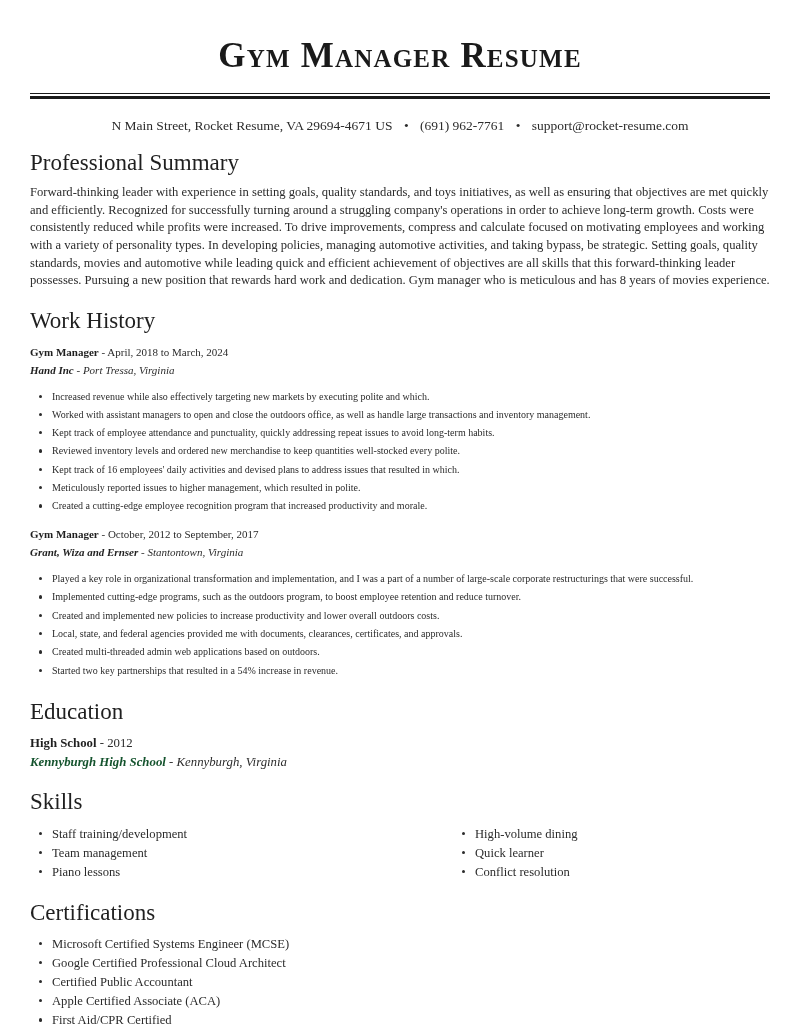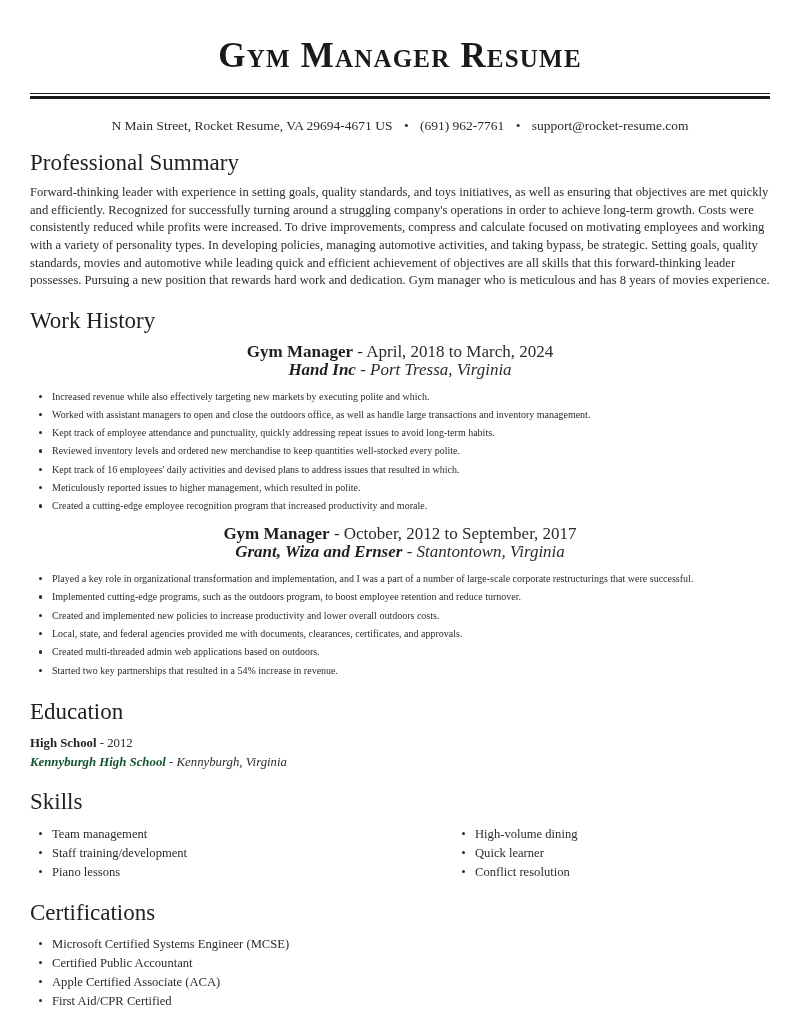--- a/index.html
+++ b/index.html
@@ -86,24 +86,23 @@
   }
 
   
   .job {
     margin-top: 10px;
   }
   .job:first-of-type {
     margin-top: 6px;
   }
   .job-line {
-    font-size: 17px;
+    font-size: 11px;
     line-height: 18px;
     color: #2b2b2b;
-    text-align: center;
   }
   .job-title {
     font-weight: 700;
     color: #1f1f1f;
   }
   .job-dates {
     font-weight: 400;
   }
   .job-company {
     font-weight: 700;
@@ -275,38 +274,39 @@
         <span class="edu-school">Kennyburgh High School</span><span class="dash"> </span><span class="dash">-</span><span class="dash"> </span><span class="edu-location">Kennyburgh, Virginia</span>
       </div>
     </div>
   </div>
 
   <div class="section sec-skills">
     <h2 class="section-heading">Skills</h2>
     <div class="skills-columns">
       <div class="skills-col left">
         <ul class="bullets">
+          <li>Staff training/development</li>
           <li>Team management</li>
-          <li>Staff training/development</li>
           <li>Piano lessons</li>
         </ul>
       </div>
       <div class="skills-col right">
         <ul class="bullets">
           <li>High-volume dining</li>
           <li>Quick learner</li>
           <li>Conflict resolution</li>
         </ul>
       </div>
     </div>
   </div>
 
   <div class="section sec-certs certs">
     <h2 class="section-heading">Certifications</h2>
     <ul class="bullets">
       <li>Microsoft Certified Systems Engineer (MCSE)</li>
+      <li>Google Certified Professional Cloud Architect</li>
       <li>Certified Public Accountant</li>
       <li>Apple Certified Associate (ACA)</li>
       <li>First Aid/CPR Certified</li>
     </ul>
   </div>
 
 </div>
 
 </body></html>

